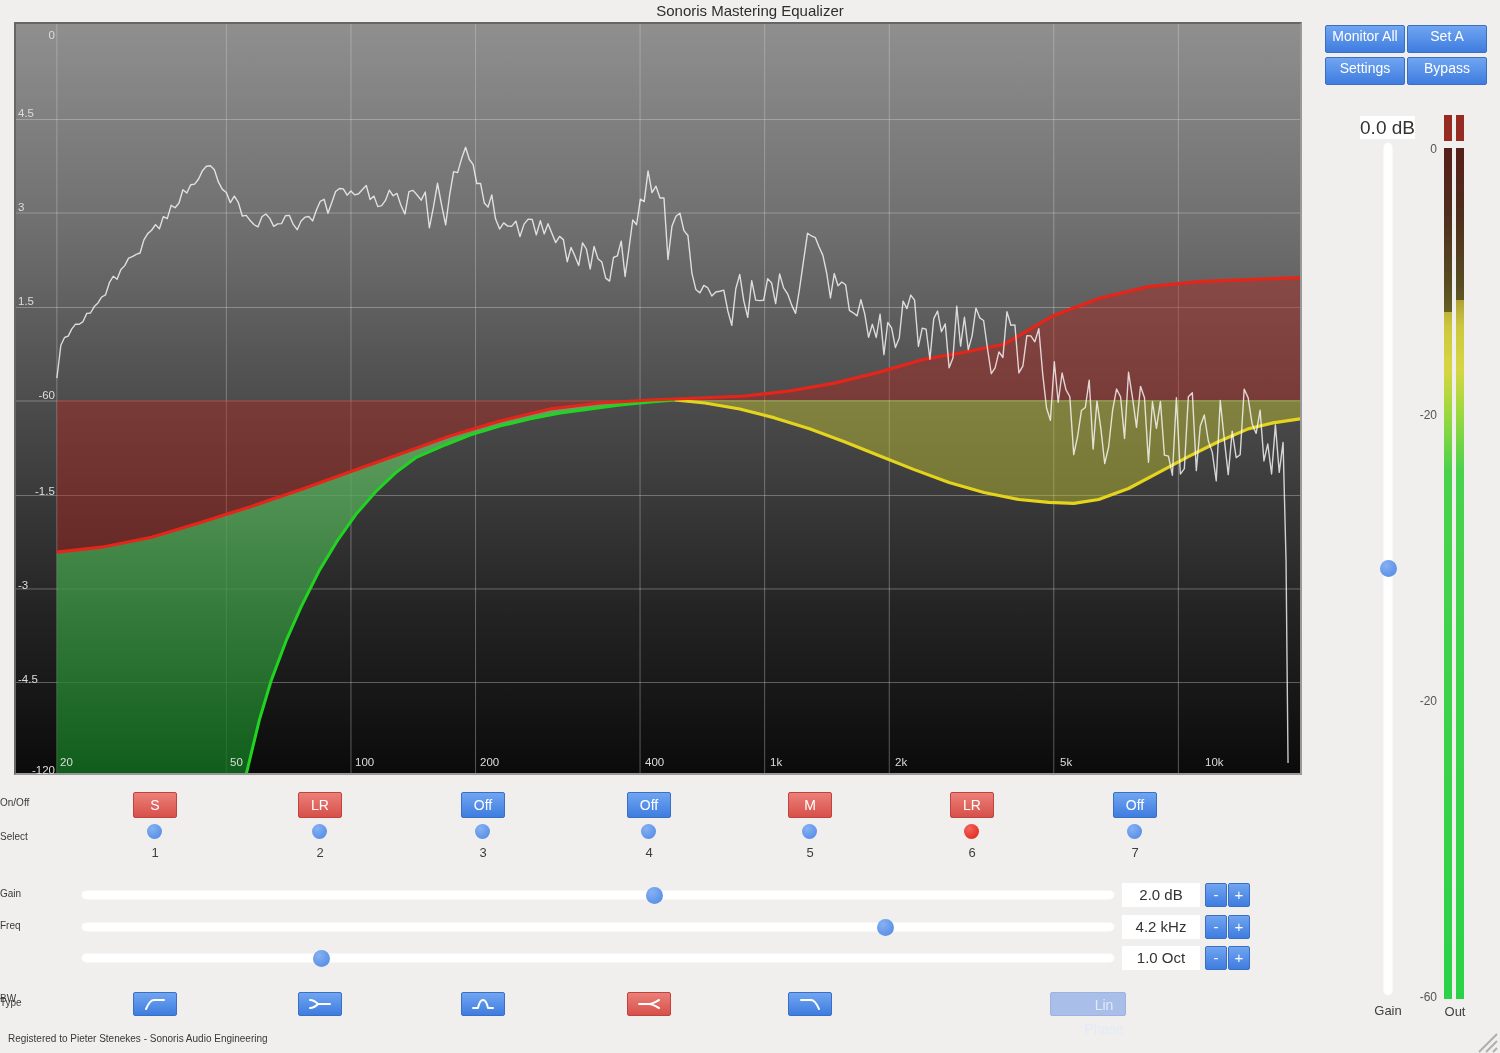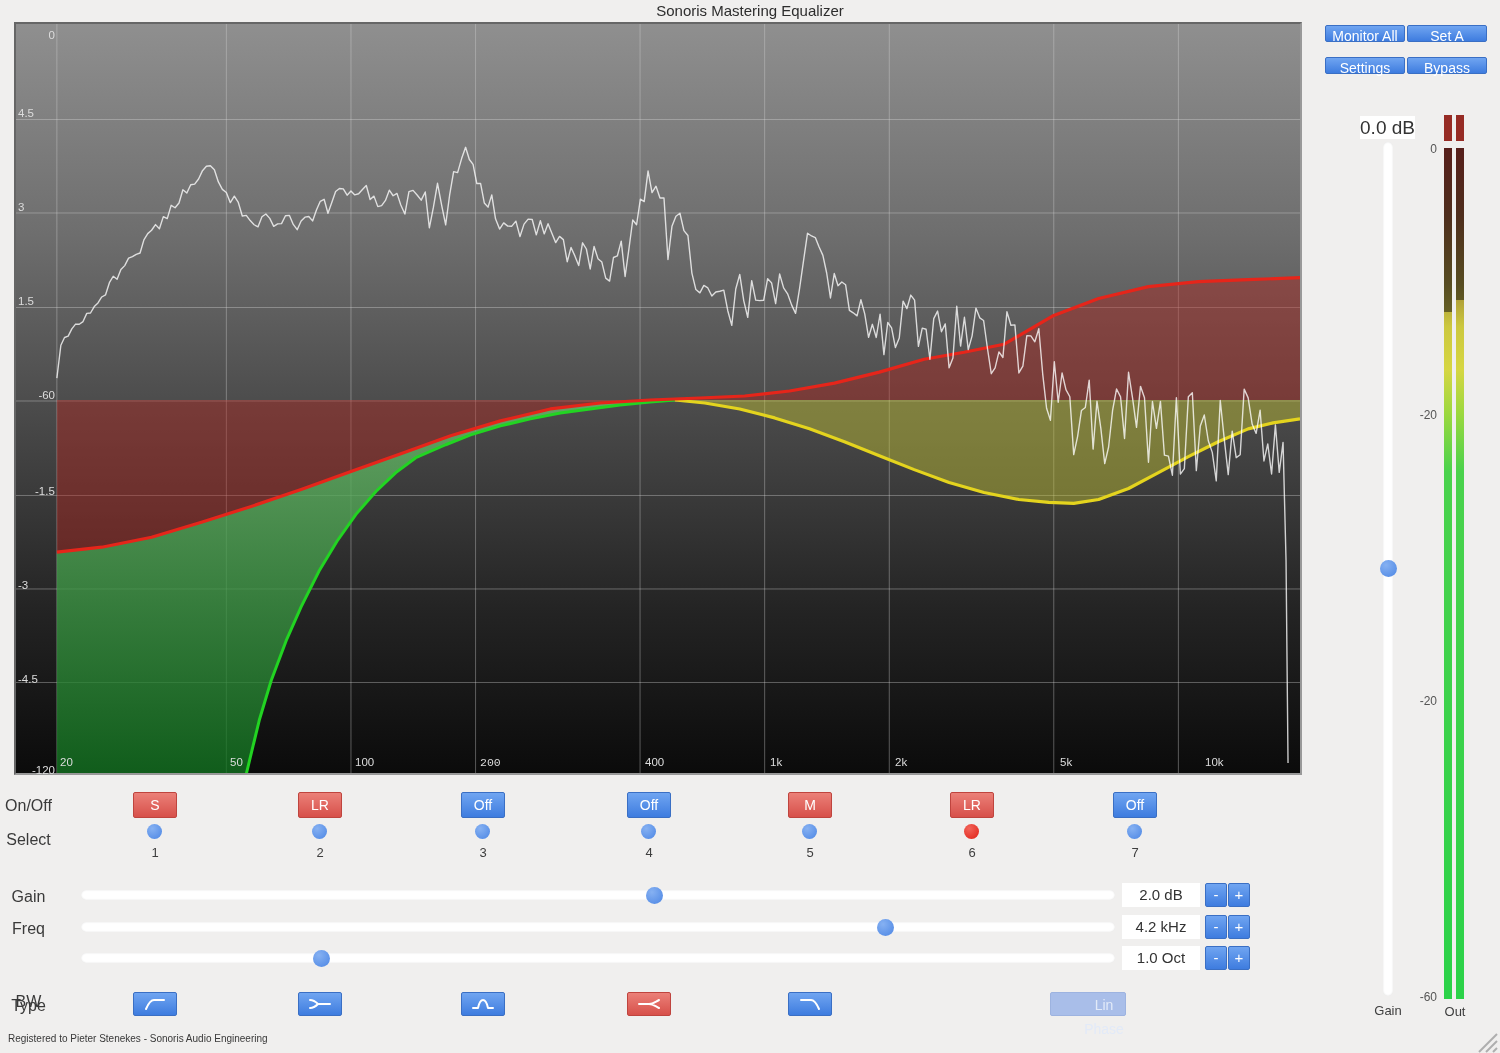--- a/index.html
+++ b/index.html
@@ -10,27 +10,27 @@
   #graph{left:14px;top:22px;width:1284px;height:749px;border:2px solid;
          border-color:#666 #999 #999 #666;
          background:linear-gradient(#8f8f8f,#6e6e6e 28%,#4a4a4a 52%,#242424 78%,#0b0b0b)}
   #eq{position:absolute;left:0;top:0;width:1284px;height:749px}
   .glab{position:absolute;font-size:11.5px;color:#dcdcdc;transform:translateY(-50%);white-space:nowrap}
   .glab.right{left:0;width:39px;text-align:right}
   .btn{color:#fff;text-align:center;font-size:14px;border-radius:2px;cursor:default;
        box-sizing:border-box}
   .btn-blue{background:linear-gradient(#70a5f1,#3e7cdf);border:1px solid #3a6fc4}
   .btn-red{background:linear-gradient(#eb8078,#d7504a);border:1px solid #bf443e}
-  .topbtn{width:80px;height:17px;line-height:21px}
+  .topbtn{width:80px;height:28px;line-height:21px}
   .onoff{width:44px;height:26px;line-height:24px}
   .dot{width:15px;height:15px;border-radius:50%}
   .dot-blue{background:radial-gradient(circle at 35% 30%,#86b1f2,#4c86e4)}
   .dot-red{background:radial-gradient(circle at 35% 30%,#f2645a,#e02015)}
   .bandnum{width:20px;text-align:center;font-size:13px;color:#3e3e3e}
-  .rowlab{left:0;width:57px;text-align:center;font-size:16px;color:#3a3a3a}
+  .rowlab{left:0;width:57px;text-align:left;font-size:10px;color:#3a3a3a}
   .track{left:81px;width:1034px;height:10px;background:#fff;border-radius:5px;
          box-shadow:inset 0 0 2px rgba(0,0,0,.12)}
   .knob{width:17px;height:17px;border-radius:50%;
         background:radial-gradient(circle at 35% 30%,#86b1f2,#4c86e4)}
   .valbox{left:1122px;width:78px;height:24px;background:#fff;text-align:center;
           font-size:15px;line-height:24px;color:#333}
   .step{width:22px;height:24px;line-height:22px;font-size:15px}
   .typebtn{width:44px;height:24px}
   .typebtn svg{display:block;margin:1px auto}
   #linphase{left:1050px;width:76px;height:24px;line-height:24px;text-align:center;
@@ -90,21 +90,21 @@
       <div class="glab" style="left: 2px; top: 277px;">1.5</div>
       <div class="glab" style="left: 2px; top: 467px; margin-left: 17px;">-1.5</div>
       <div class="glab" style="left: 2px; top: 561px;">-3</div>
       <div class="glab" style="left: 2px; top: 655px;">-4.5</div>
       <div class="glab right" style="top: 11px;">0</div>
       <div class="glab right" style="top: 371px;">-60</div>
       <div class="glab right" style="top: 746px;">-120</div>
       <div class="glab" style="left: 44px; top: 738px;">20</div>
       <div class="glab" style="left: 214px; top: 738px;">50</div>
       <div class="glab" style="left: 339px; top: 738px;">100</div>
-      <div class="glab" style="left: 464px; top: 738px; font-family: Liberation Mono, monospace;">200</div>
+      <div class="glab" style="left: 464px; top: 738px;">200</div>
       <div class="glab" style="left: 629px; top: 738px;">400</div>
       <div class="glab" style="left: 754px; top: 738px;">1k</div>
       <div class="glab" style="left: 879px; top: 738px;">2k</div>
       <div class="glab" style="left: 1044px; top: 738px;">5k</div>
       <div class="glab" style="left: 1169px; top: 738px; margin-left: 20px;">10k</div>
     </div>
 </div>
 
 <div>
   <div class="abs btn btn-blue topbtn" style="left:1325px;top:25px">Monitor All</div>

